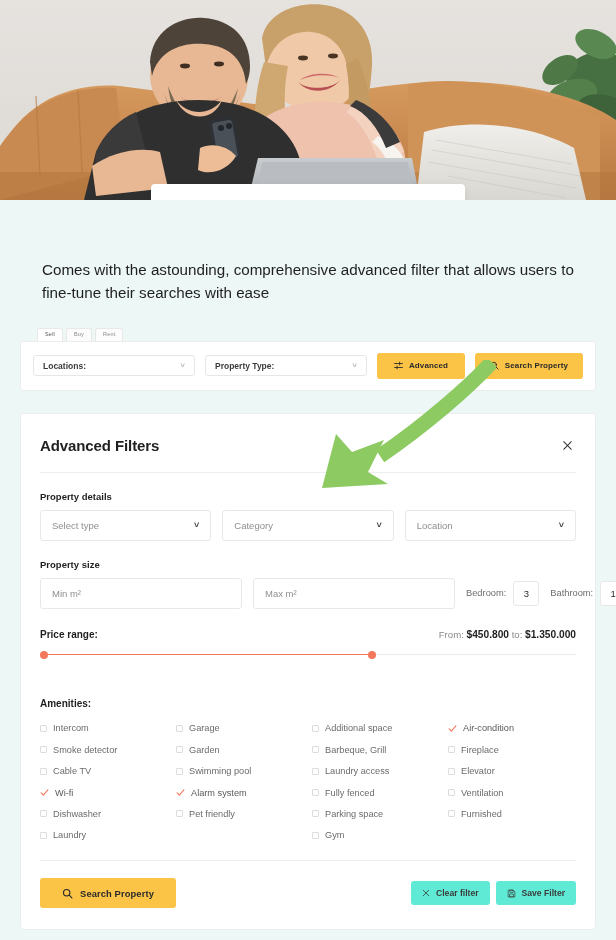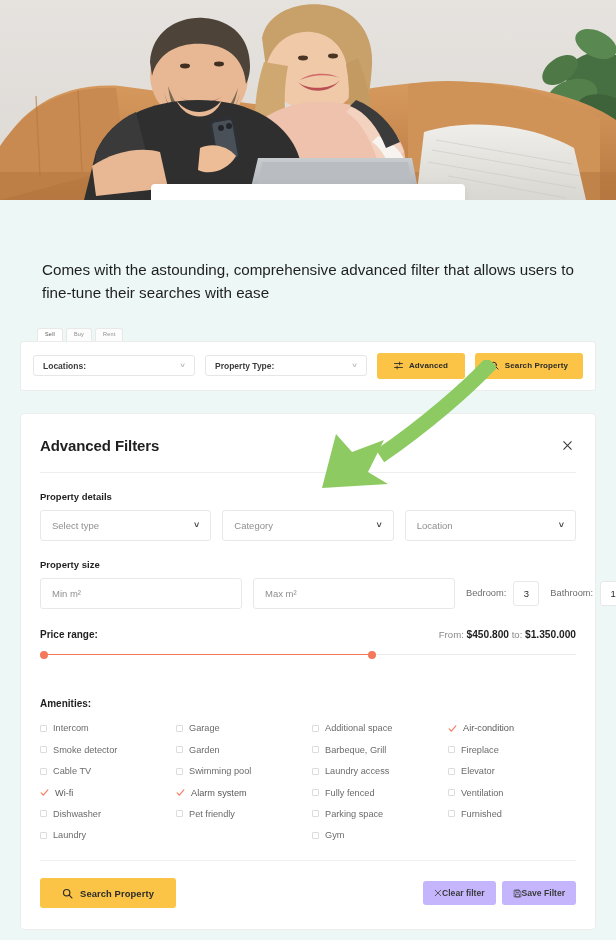--- a/index.html
+++ b/index.html
@@ -330,27 +330,28 @@
     padding: 17px 0 21px 0;
   }
   .btn-searchprop-bottom {
     width: 136px;
     height: 30px;
     font-size: 9.4px;
     gap: 7px;
   }
   .foot-right { display: flex; gap: 6px; }
   .ghost-btn {
-    background: #c4b5fd;
+    background: #5eead4;
     border: none;
     border-radius: 3px;
     height: 24px;
     padding: 0 11px;
     display: flex;
     align-items: center;
+    gap: 6px;
     font-size: 8.6px;
     color: #3b3b3b;
     cursor: pointer;
     font-weight: 600;
     font-family: "Liberation Sans", sans-serif;
   }
   .icon { display: inline-flex; align-items: center; justify-content: center; }
 </style>
 </head>
 <body>

